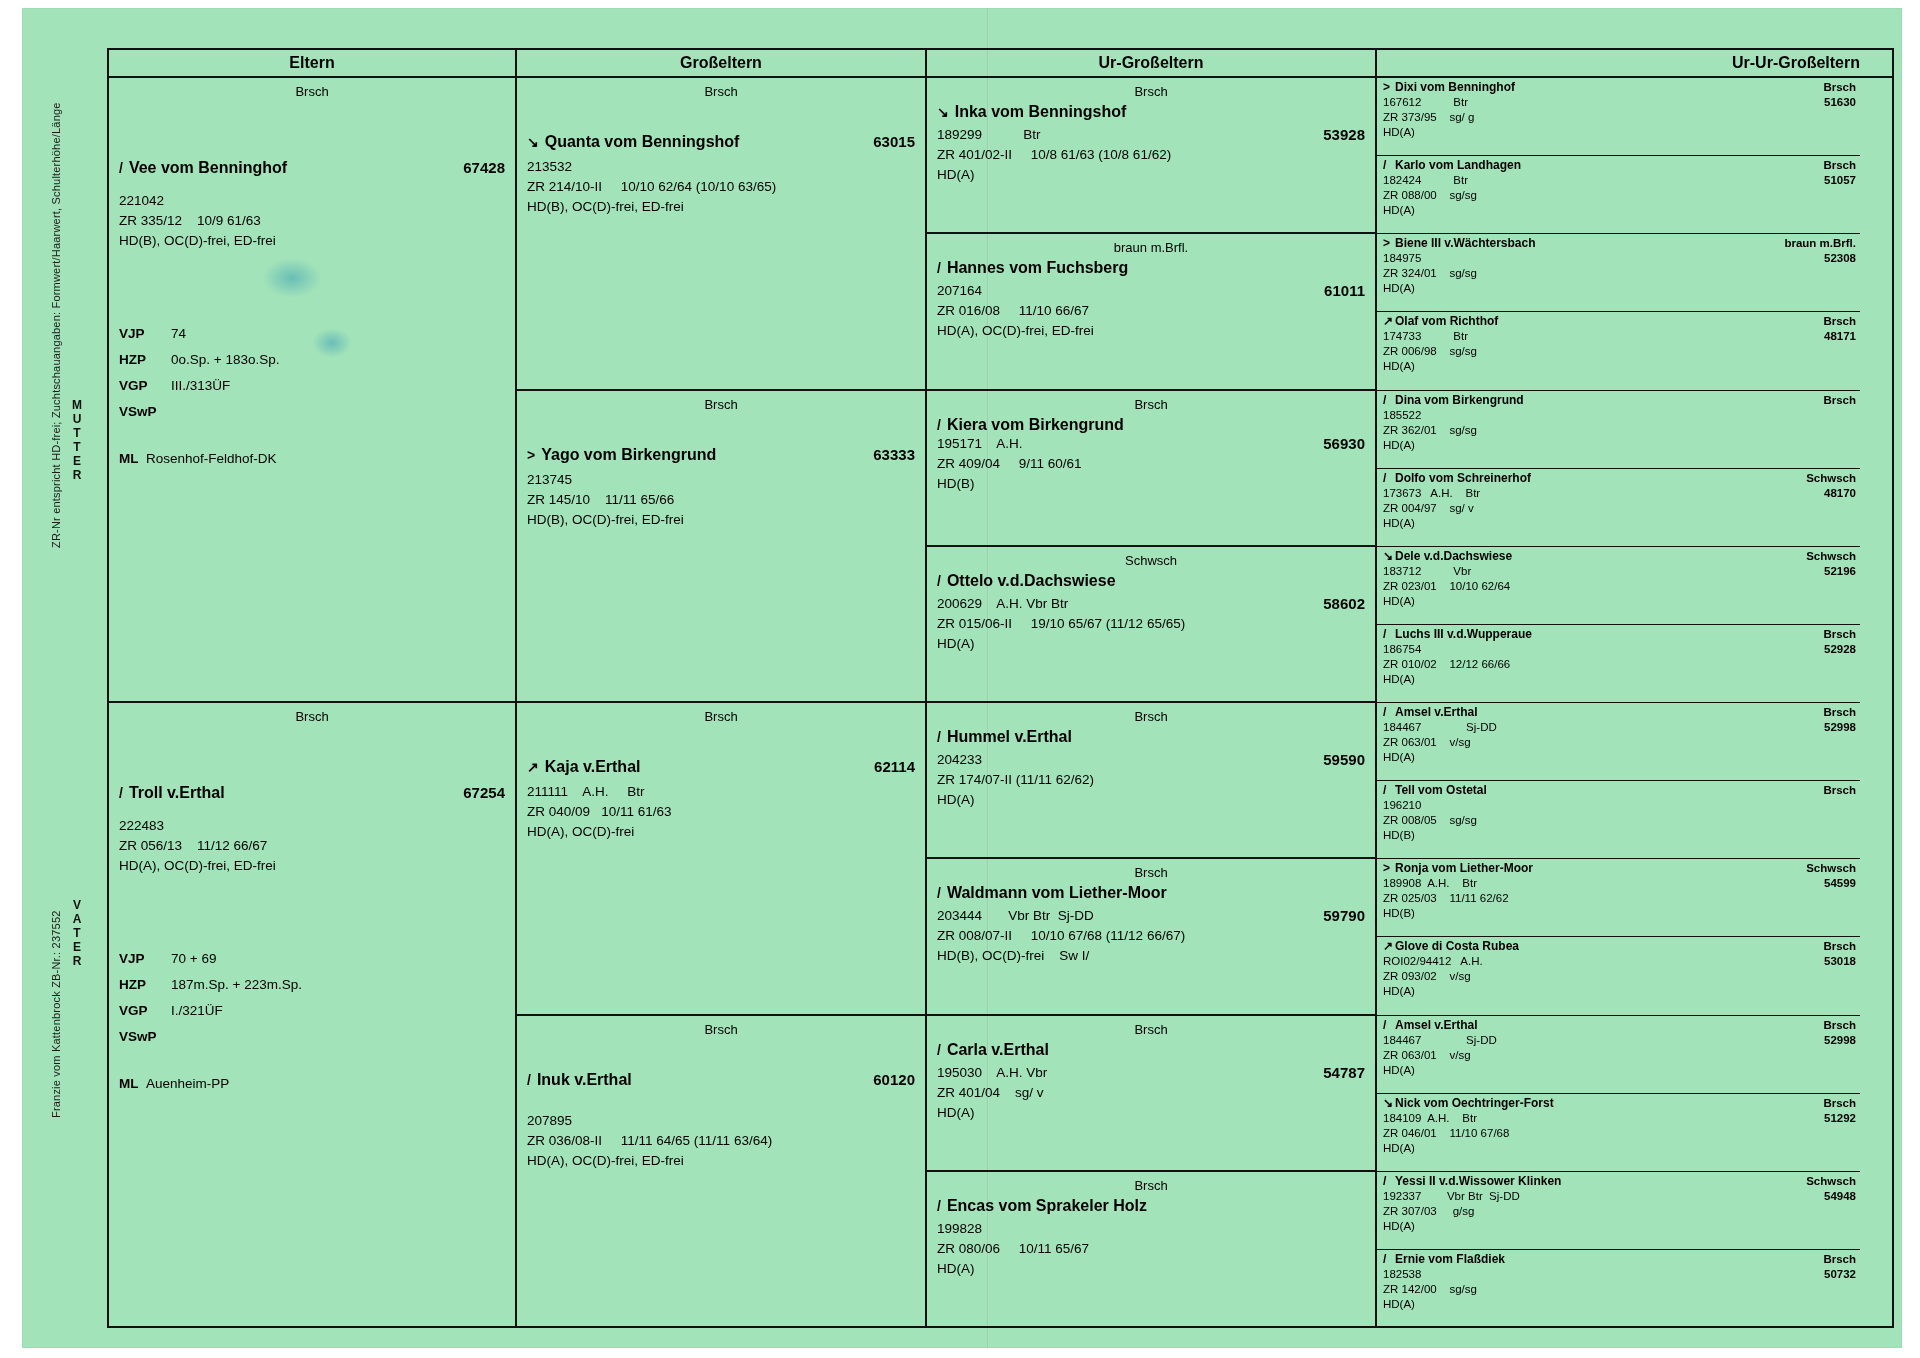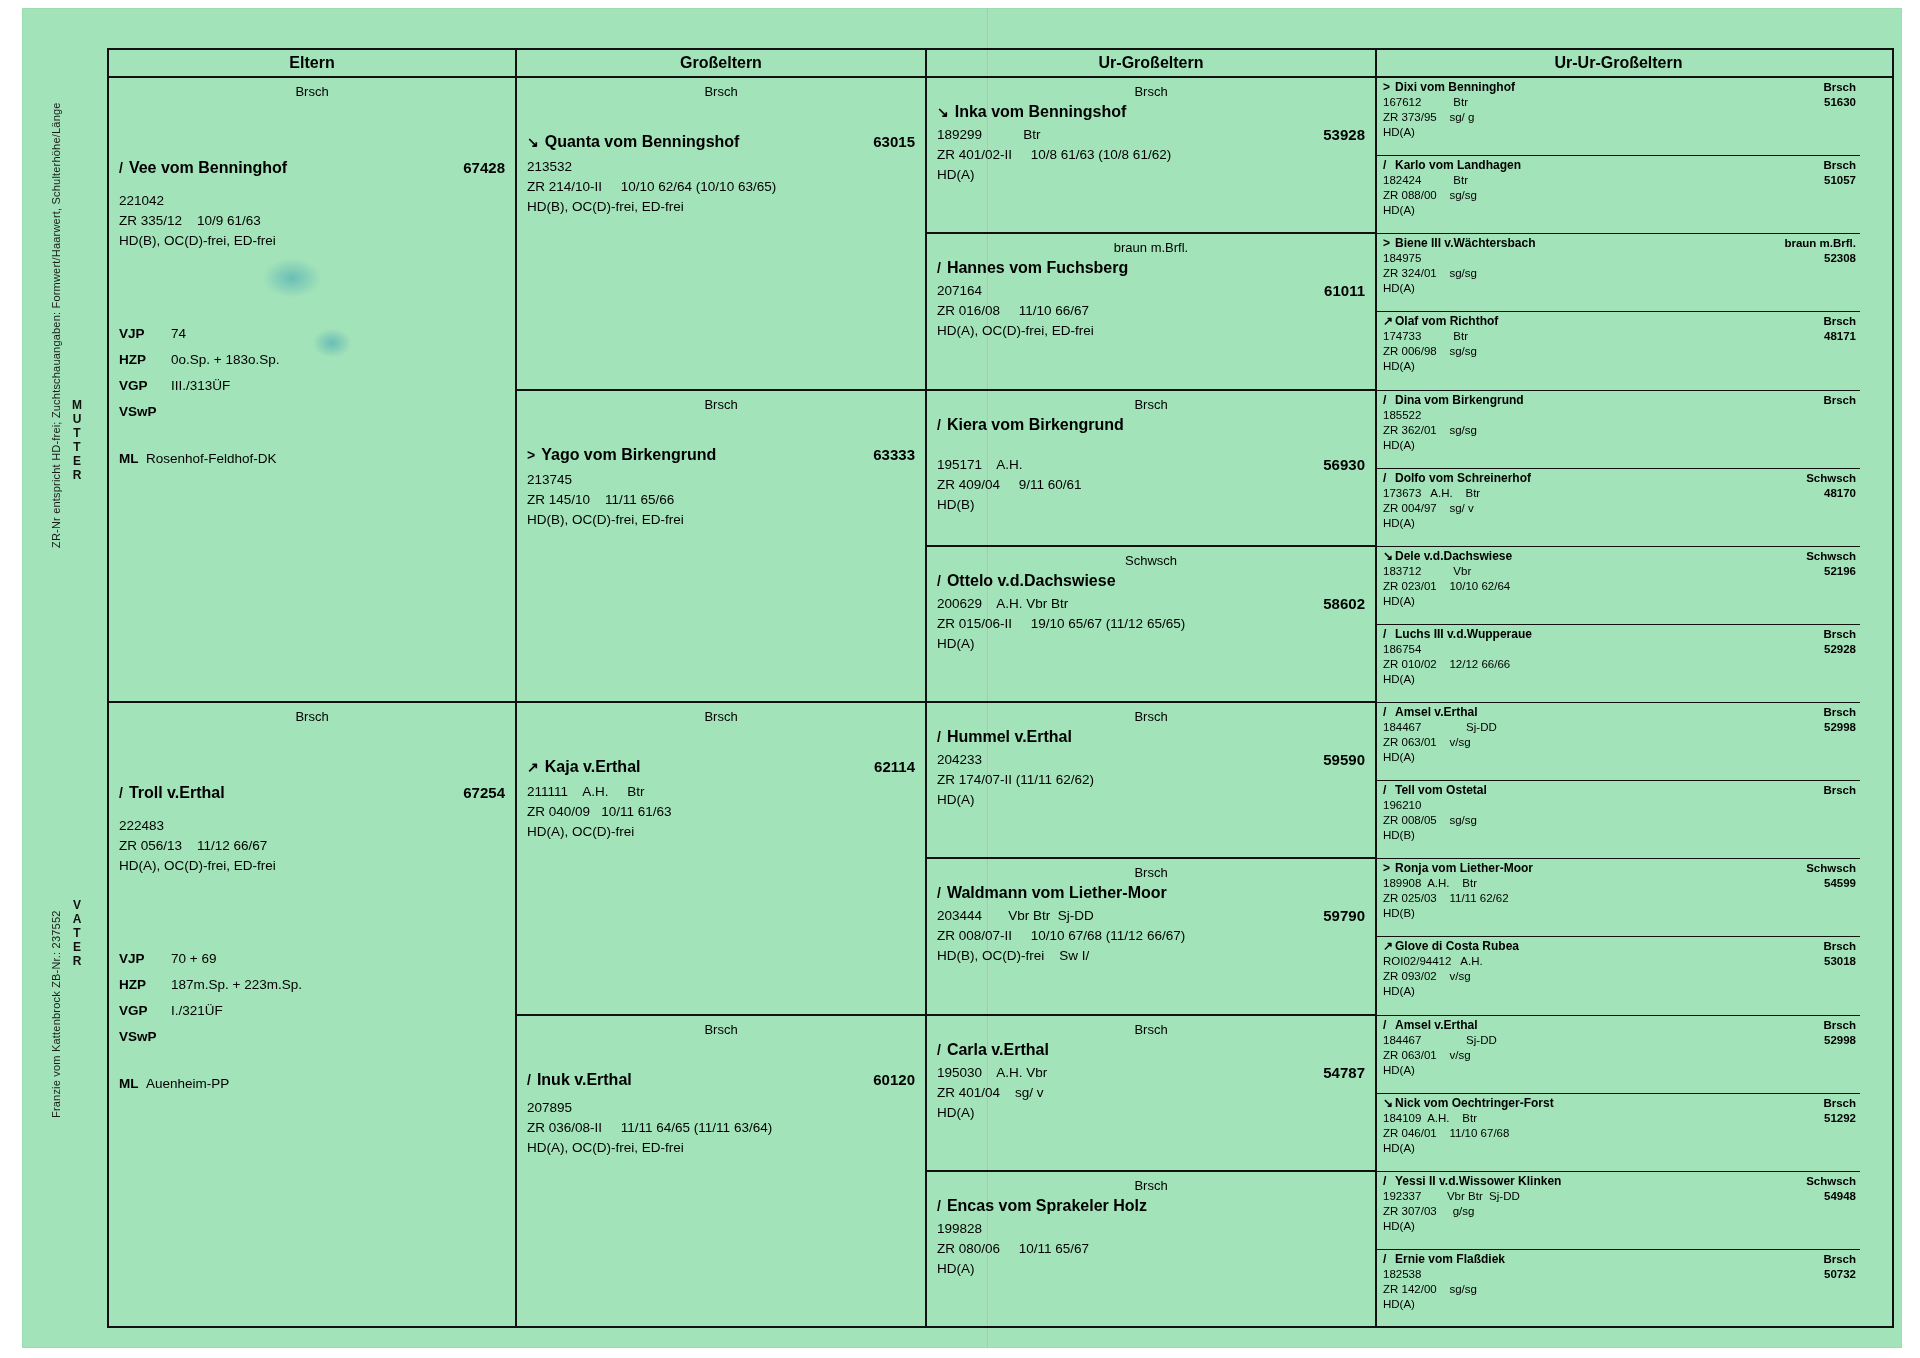--- a/index.html
+++ b/index.html
@@ -64,21 +64,21 @@
     <div class="vcap" style="left:28px;top:60px;height:480px;">ZR-Nr entspricht HD-frei; Zuchtschauangaben: Formwert/Haarwert, Schulterhöhe/Länge</div>
     <div class="vcap" style="left:28px;top:830px;height:280px;">Franzie vom Kattenbrock ZB-Nr.: 237552</div>
     <div class="vletters" style="left:48px;top:390px;width:14px;">M<br>U<br>T<br>T<br>E<br>R</div>
     <div class="vletters" style="left:48px;top:890px;width:14px;">V<br>A<br>T<br>E<br>R</div>
 
     <div class="table">
       <div class="hdr">
         <div class="hc" style="width:408px;">Eltern</div>
         <div class="hc" style="width:410px;">Großeltern</div>
         <div class="hc" style="width:450px;">Ur-Großeltern</div>
-        <div class="hc" style="width:483px;">Ur-Ur-Großeltern</div>
+        <div class="hc" style="width:483px;text-align:right;">Ur-Ur-Großeltern</div>
       </div>
 
       <div class="cols">
 
         <div class="col c1">
           <div class="cell" style="height:50%;">
             <div class="breed">Brsch</div>
             <div class="nameline" style="margin-top:60px;">
               <span class="arrow">/</span>
               <span class="nm">Vee vom Benninghof</span>
@@ -187,21 +187,21 @@
               <div class="ln">HD(A), OC(D)-frei</div>
             </div>
           </div>
           <div class="cell" style="height:25%;">
             <div class="breed">Brsch</div>
             <div class="nameline" style="margin-top:34px;">
               <span class="arrow">/</span>
               <span class="nm">Inuk v.Erthal</span>
               <span class="score">60120</span>
             </div>
-            <div class="info" style="margin-top:9px;">
+            <div class="info" style="margin-top:22px;">
               <div class="ln">207895</div>
               <div class="ln">ZR 036/08-II     11/11 64/65 (11/11 63/64)</div>
               <div class="ln">HD(A), OC(D)-frei, ED-frei</div>
             </div>
           </div>
         </div>
 
         <div class="col c3">
           <div class="cell" style="height:12.5%;">
             <div class="breed">Brsch</div>
@@ -226,21 +226,21 @@
               <div class="ln">ZR 016/08     11/10 66/67</div>
               <div class="ln">HD(A), OC(D)-frei, ED-frei</div>
             </div>
           </div>
           <div class="cell" style="height:12.5%;">
             <div class="breed">Brsch</div>
             <div class="nameline" style="margin-top:4px;">
               <span class="arrow">/</span>
               <span class="nm">Kiera vom Birkengrund</span>
             </div>
-            <div class="info" style="margin-top:21px;">
+            <div class="info" style="margin-top:0;">
               <div class="ln" style="display:flex;"><span>195171    A.H.</span><span class="score">56930</span></div>
               <div class="ln">ZR 409/04     9/11 60/61</div>
               <div class="ln">HD(B)</div>
             </div>
           </div>
           <div class="cell" style="height:12.5%;">
             <div class="breed">Schwsch</div>
             <div class="nameline" style="margin-top:4px;">
               <span class="arrow">/</span>
               <span class="nm">Ottelo v.d.Dachswiese</span>

